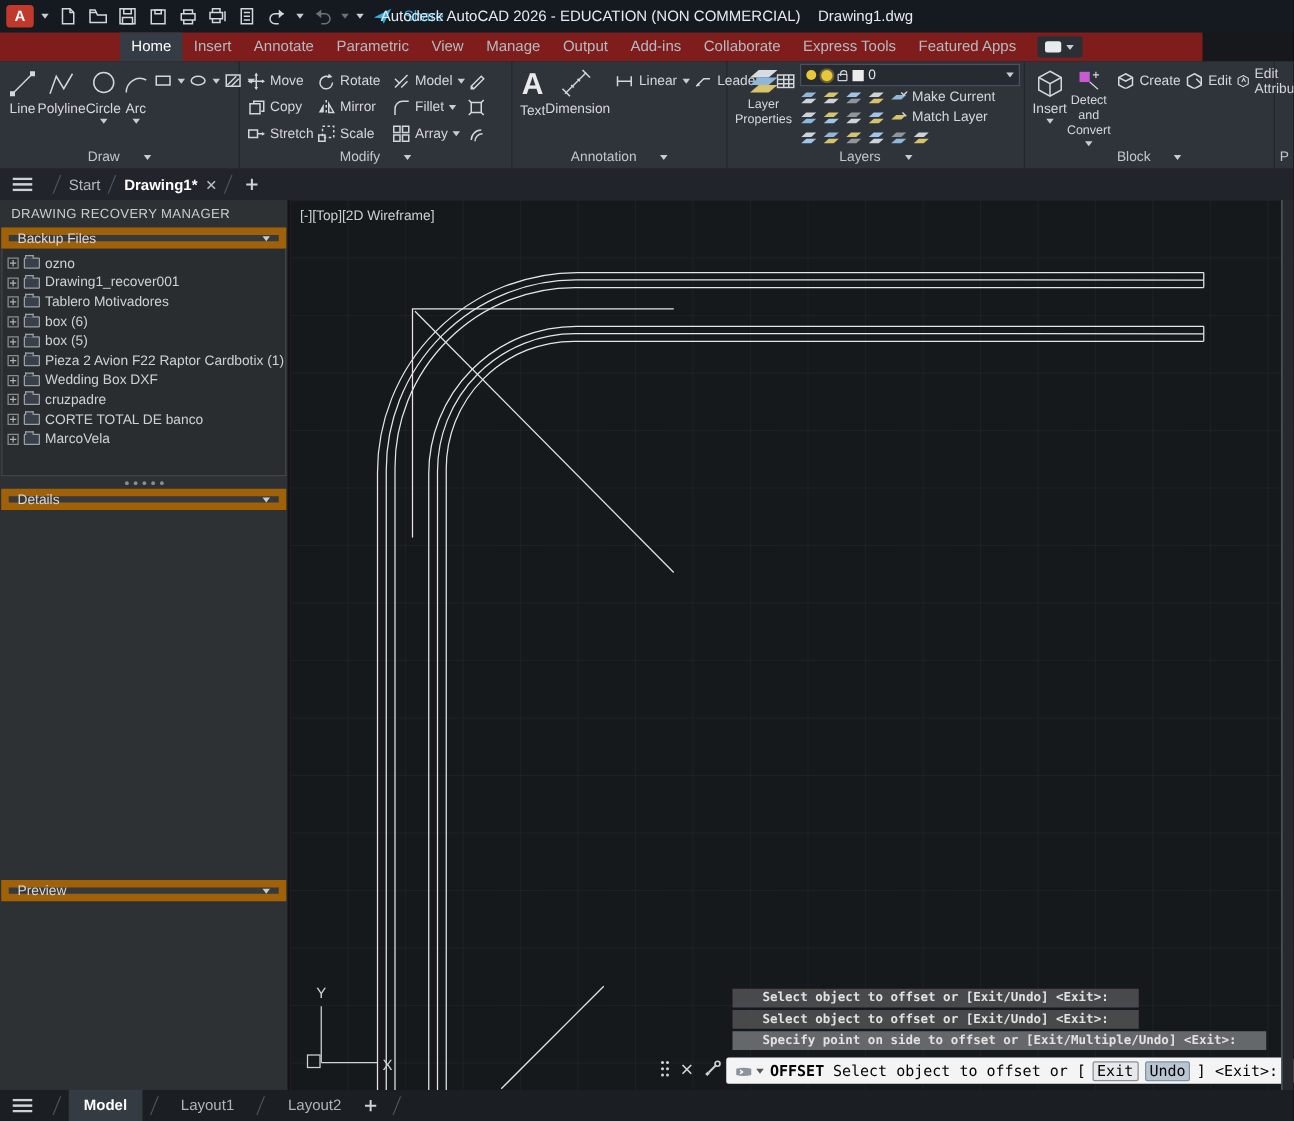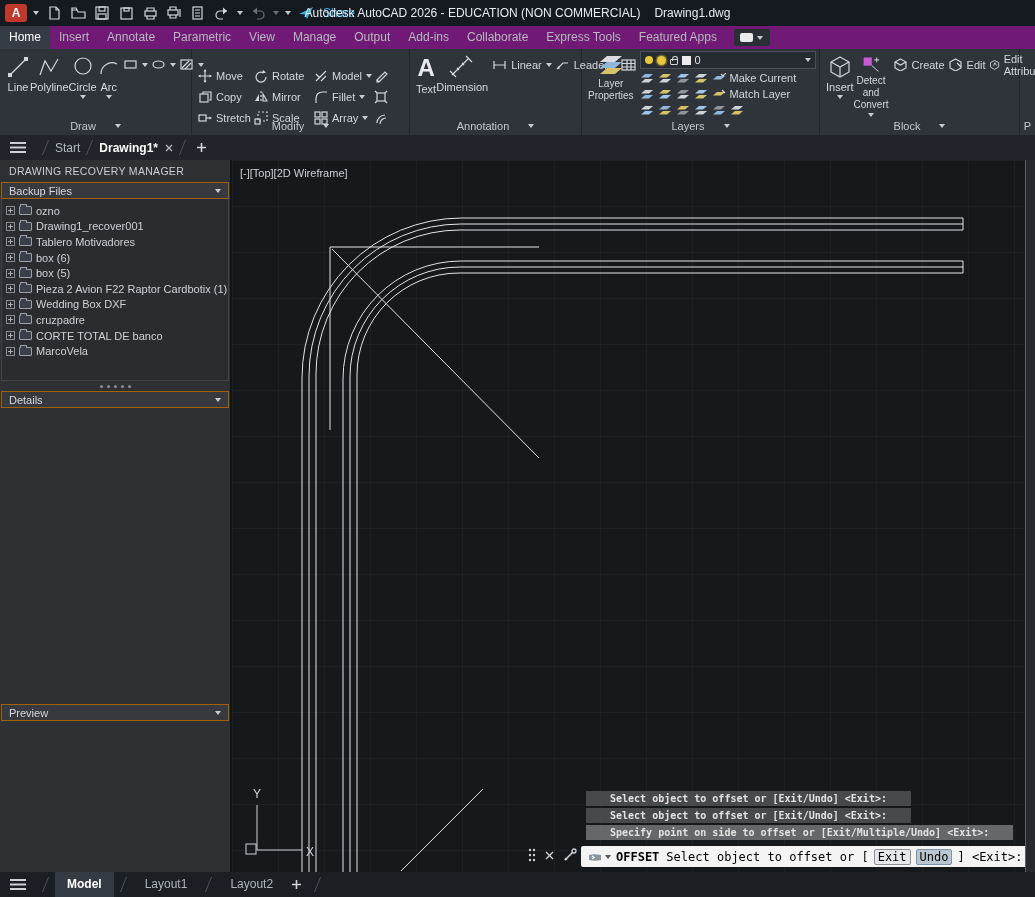--- a/index.html
+++ b/index.html
@@ -16,22 +16,22 @@
   .logo { width:22px; height:18px; background:#c0392b; border-radius:3px;
     color:#fff; font-weight:bold; font-size:12px; display:flex; align-items:center; justify-content:center; }
   .qicon { width:18px; height:18px; display:flex; align-items:center; justify-content:center; }
   .caret { width:0; height:0; border-left:3px solid transparent; border-right:3px solid transparent;
     border-top:4px solid #c9cdd2; display:inline-block; }
   .caret.dim { border-top-color:#6d7278; }
   .share-lbl { color:#35aede; font-size:12px; margin-left:2px; }
   .tb-title { position:absolute; left:0; right:0; text-align:center; color:#e7eaee; font-size:12px; pointer-events:none; }
   .tb-title b { font-weight:normal; margin-left:14px; }
   
-  .ribbontabs { position:absolute; left:0; top:26px; width:1035px; height:23px;
-    background:#701a75; display:flex; align-items:stretch; }
+  .ribbontabs { position:absolute; left:0; top:26px; width:962px; height:23px;
+    background:#7f1d1d; display:flex; align-items:stretch;justify-content:center; }
   .rtab { padding:0 9px; font-size:12px; color:#b6bac0; line-height:23px; }
   .rtab.active { background:#353c45; color:#fff; }
   .ws-btn { margin-left:8px; align-self:center; width:36px; height:17px; background:#2a2f36;
     border-radius:2px; display:flex; align-items:center; justify-content:center; gap:4px; }
   .ws-rect { width:13px; height:9px; background:#e8eaec; border-radius:2px; }
   
   .ribbon { position:absolute; left:0; top:49px; width:1035px; height:86px;
     background:#2f343b; display:flex; }
   .rpanel { position:relative; height:86px; border-right:1px solid #23272c; flex:0 0 auto; }
   .pfooter { position:absolute; left:0; right:0; bottom:0; height:18px; text-align:center;
@@ -59,21 +59,21 @@
   
   .filetabs { position:absolute; left:0; top:135px; width:1035px; height:25px;
     background:#21252b; display:flex; align-items:center; }
   .slant { width:1px; height:15px; background:#50555b; transform:skewX(-22deg); margin:0 9px; }
   .ftab { font-size:12px; color:#b4b9bf; }
   .ftab.active { color:#fff; font-weight:bold; display:flex; align-items:center; gap:7px; }
   
   .palette { position:absolute; left:0; top:160px; width:232px; height:712px;
     background:#2e3134; border-right:2px solid #121416; }
   .ptitle { height:22px; line-height:22px; font-size:10.5px; color:#c9cdd2; padding-left:9px; letter-spacing:.3px; }
-  .phead { height:17px; background:#36393d; border:1px solid #a16207; margin:0 1px;
+  .phead { height:17px; background:#36393d; border:6px solid #a16207; margin:0 1px;
     display:flex; align-items:center; padding:0 7px; font-size:11px; color:#d6d9dd; }
   .phead .caret { margin-left:auto; }
   .tree { height:182px; background:#2a2d30; border:1px solid #404348; border-top:none; margin:0 1px; padding-top:4px; overflow:hidden; }
   .titem { display:flex; align-items:center; height:15.6px; padding-left:4px; font-size:11px; color:#ced2d6; gap:4px; white-space:nowrap; }
   .expbox { width:9px; height:9px; border:1px solid #878c92; flex:0 0 auto;
     background:
       linear-gradient(#aab0b6,#aab0b6) center/5px 1px no-repeat,
       linear-gradient(#aab0b6,#aab0b6) center/1px 5px no-repeat; }
   .folder { width:13px; height:9px; background:#39404a; border:1px solid #9aa0a8; border-radius:1px; position:relative; flex:0 0 auto; }
   .folder::before { content:""; position:absolute; left:0; top:-3px; width:5px; height:2px;
@@ -263,21 +263,21 @@
           </div>
         </div>
       </div>
       <div class="pfooter">
         <span>Draw</span>
           <span class="caret"></span>
       </div>
     </div>
 
     <div class="rpanel" style="width:218px">
-      <div class="pbody" style="padding-top:16px">
+      <div class="pbody" style="padding-top:5px">
         <div class="mgrid">
           <div class="smallrow">
             <svg width="14" height="14" viewBox="0 0 14 14">
                 <path class="ic" d="M7 1v12M1 7h12"></path>
                 <path class="icfill" d="M7 0 5.5 2.5h3zM7 14l1.5-2.5h-3zM0 7l2.5-1.5v3zM14 7l-2.5 1.5v-3z" stroke="none"></path>
               </svg>
             <span>Move</span>
           </div>
           <div class="smallrow">
             <svg width="14" height="14" viewBox="0 0 14 14">

